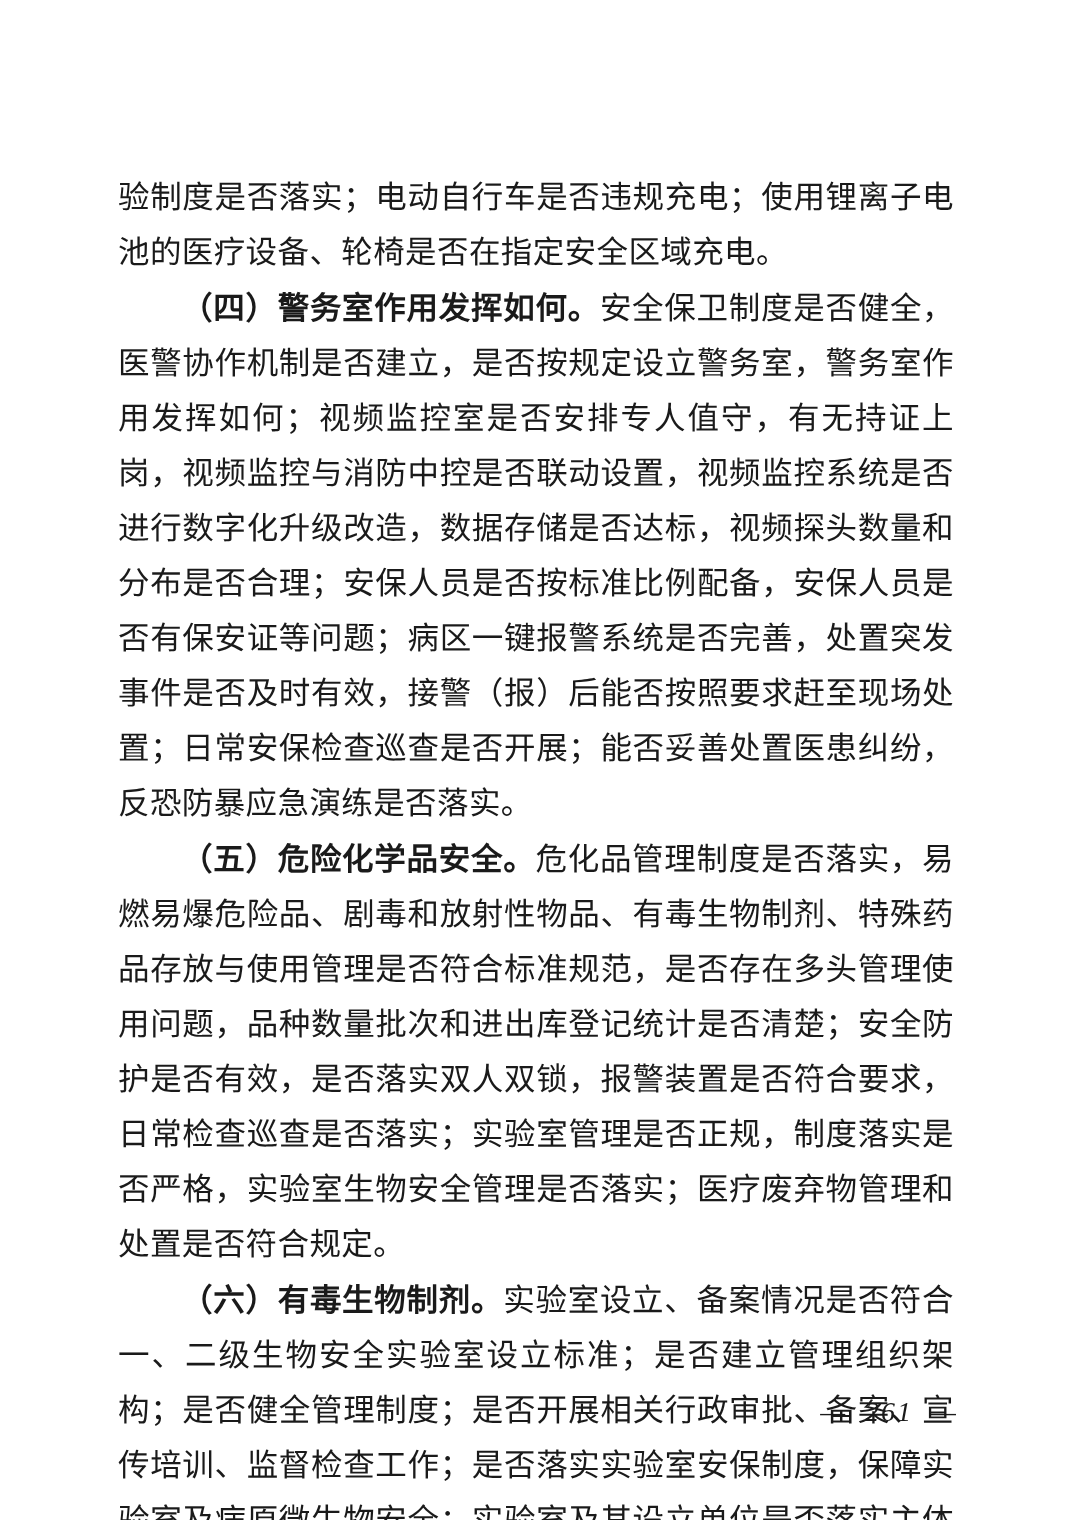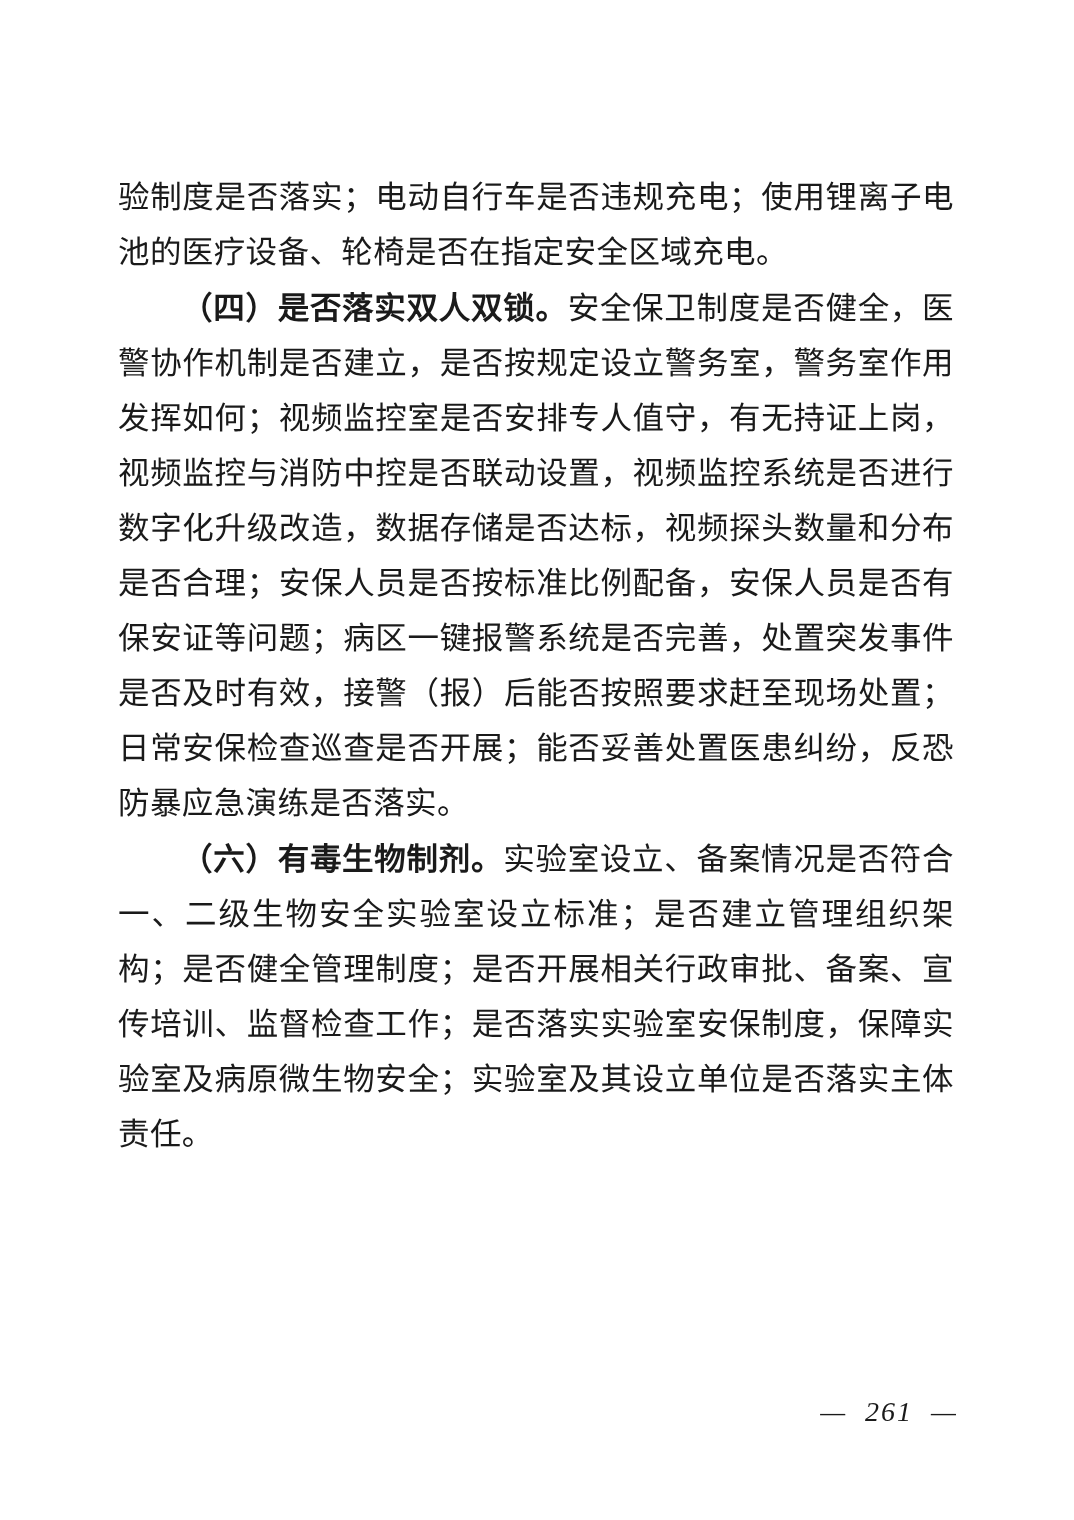--- a/index.html
+++ b/index.html
@@ -59,23 +59,26 @@
 
 <div class="page">
 
   <div class="body-text">
 
     <p class="para">
       <span>验制度是否落实；电动自行车是否违规充电；使用锂离子电池的医疗设备、轮椅是否在指定安全区域充电。</span>
     </p>
 
     <p class="para indent">
-      <span class="heading-run">（四）是否落实双人双锁。</span><span>安全保卫制度是否健全，医警协作机制是否建立，是否按规定设立警务室，警务室作用发挥如何；视频监控室是否安排专人值守，有无持证上岗，视频监控与消防中控是否联动设置，视频监控系统是否进行数字化升级改造，数据存储是否达标，视频探头数量和分布是否合理；安保人员是否按标准比例配备，安保人员是否有保安证等问题；病区一键报警系统是否完善，处置突发事件是否及时有效，接警（报）后能否按照要求赶至现场处置；日常安保检查巡查是否开展；能否妥善处置医患纠纷，反恐防暴应急演练是否落实。</span>
+      <span class="heading-run">（四）警务室作用发挥如何。</span><span>安全保卫制度是否健全，医警协作机制是否建立，是否按规定设立警务室，警务室作用发挥如何；视频监控室是否安排专人值守，有无持证上岗，视频监控与消防中控是否联动设置，视频监控系统是否进行数字化升级改造，数据存储是否达标，视频探头数量和分布是否合理；安保人员是否按标准比例配备，安保人员是否有保安证等问题；病区一键报警系统是否完善，处置突发事件是否及时有效，接警（报）后能否按照要求赶至现场处置；日常安保检查巡查是否开展；能否妥善处置医患纠纷，反恐防暴应急演练是否落实。</span>
     </p>
 
+    <p class="para indent">
+      <span class="heading-run">（五）危险化学品安全。</span><span>危化品管理制度是否落实，易燃易爆危险品、剧毒和放射性物品、有毒生物制剂、特殊药品存放与使用管理是否符合标准规范，是否存在多头管理使用问题，品种数量批次和进出库登记统计是否清楚；安全防护是否有效，是否落实双人双锁，报警装置是否符合要求，日常检查巡查是否落实；实验室管理是否正规，制度落实是否严格，实验室生物安全管理是否落实；医疗废弃物管理和处置是否符合规定。</span>
+    </p>
 
     <p class="para indent">
       <span class="heading-run">（六）有毒生物制剂。</span><span>实验室设立、备案情况是否符合一、二级生物安全实验室设立标准；是否建立管理组织架构；是否健全管理制度；是否开展相关行政审批、备案、宣传培训、监督检查工作；是否落实实验室安保制度，保障实验室及病原微生物安全；实验室及其设立单位是否落实主体责任。</span>
     </p>
 
   </div>
 
   <div class="page-number">—  261  —</div>
 
 </div>

